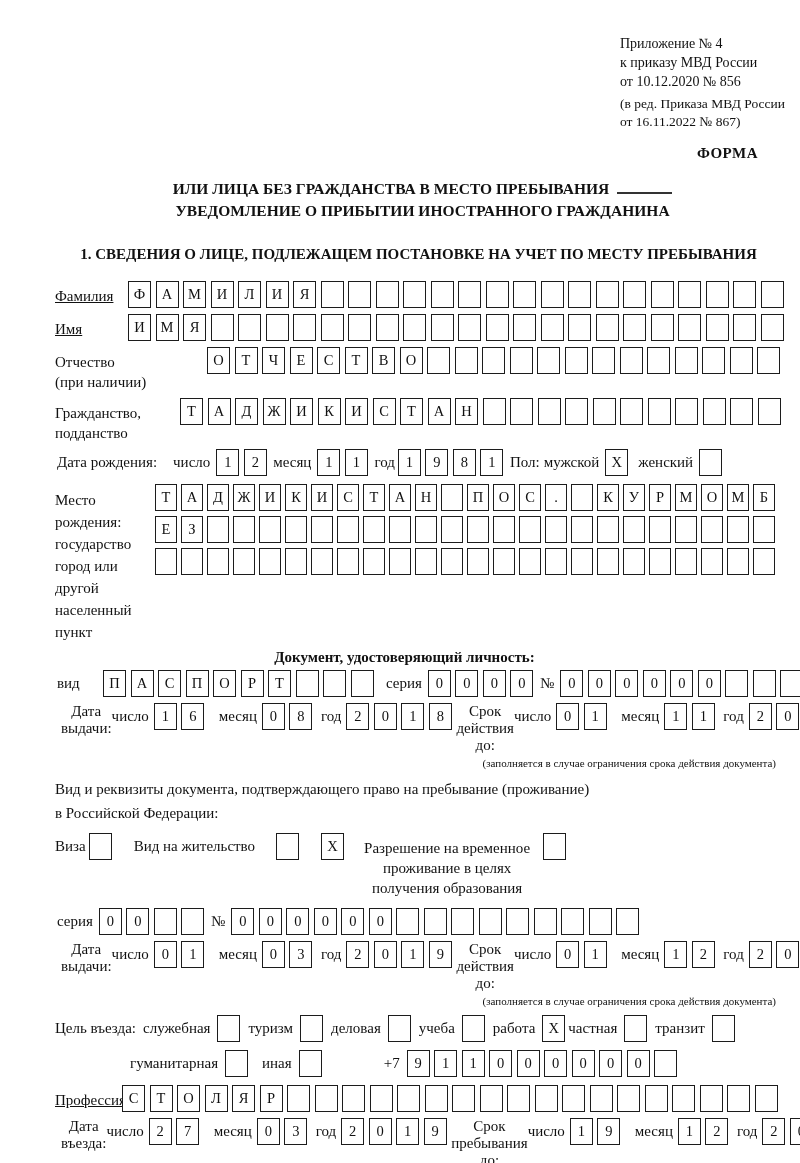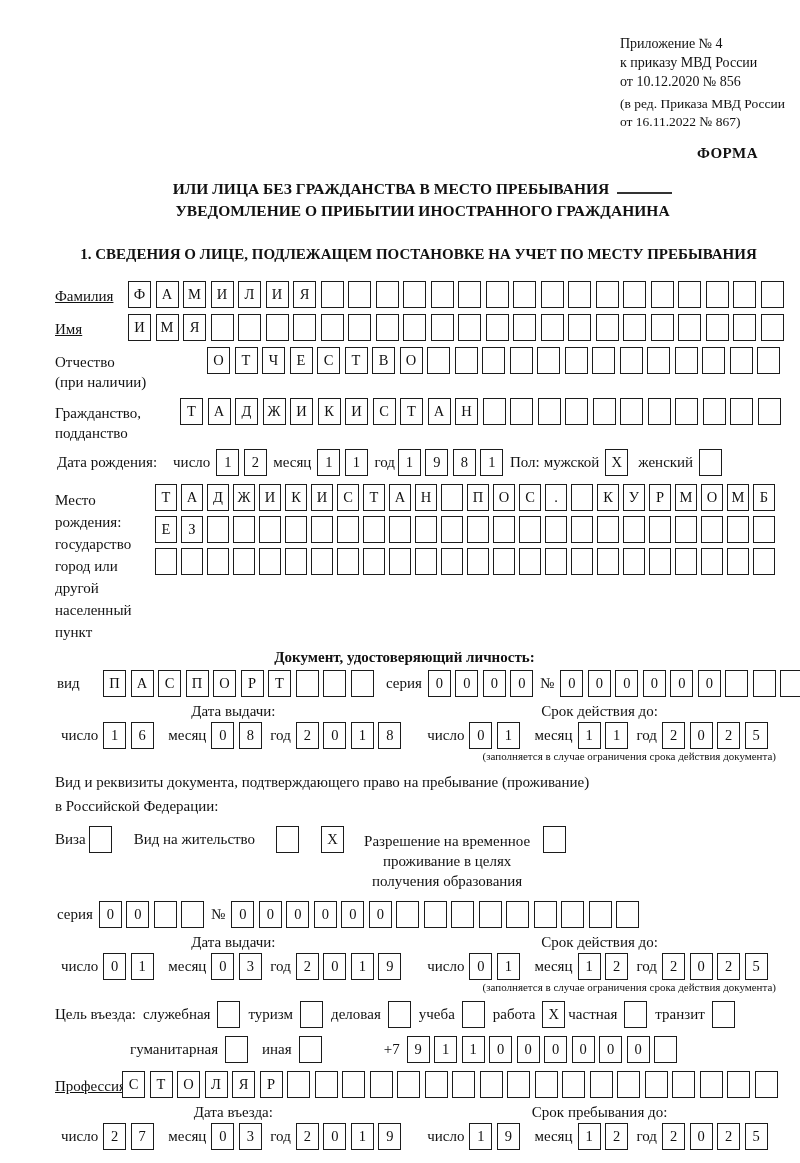--- a/index.html
+++ b/index.html
@@ -26,21 +26,21 @@
   }
   .cell-sm{width:22px;margin-right:4px;}
   
   .row{display:flex;align-items:flex-start;margin-bottom:6px;}
   .row-label{padding-top:5px;flex:0 0 auto;line-height:20px;}
   .w73{width:73px;text-decoration:underline;} .w152{width:152px;} .w125{width:125px;} .w100{width:100px;}
   .stack{display:flex;flex-direction:column;gap:5px;}
   .ilbl{padding-top:5px;margin:0 6px 0 2px;flex:0 0 auto;}
   
   .date-pair{display:flex;justify-content:space-between;margin:4px 0 0 6px;padding-right:18px;}
-  .date-group{display:flex;flex-direction:column;}
+  .date-group{display:flex;flex-direction:row;}
   .date-title{text-align:center;margin-bottom:2px;}
   .date-row{display:flex;align-items:flex-start;}
   .dlbl{padding-top:5px;margin-right:5px;}
   .dlbl.mid{margin-left:10px;}
   .fill-note{text-align:right;font-size:11px;margin:1px 14px 8px 0;}
   
   .cb-item{display:flex;align-items:flex-start;}
   .cb-label{padding-top:5px;margin-right:7px;}
   .cb-label.ctr{text-align:center;line-height:20px;padding-top:5px;}
   .cell.cb{margin-right:0;}

